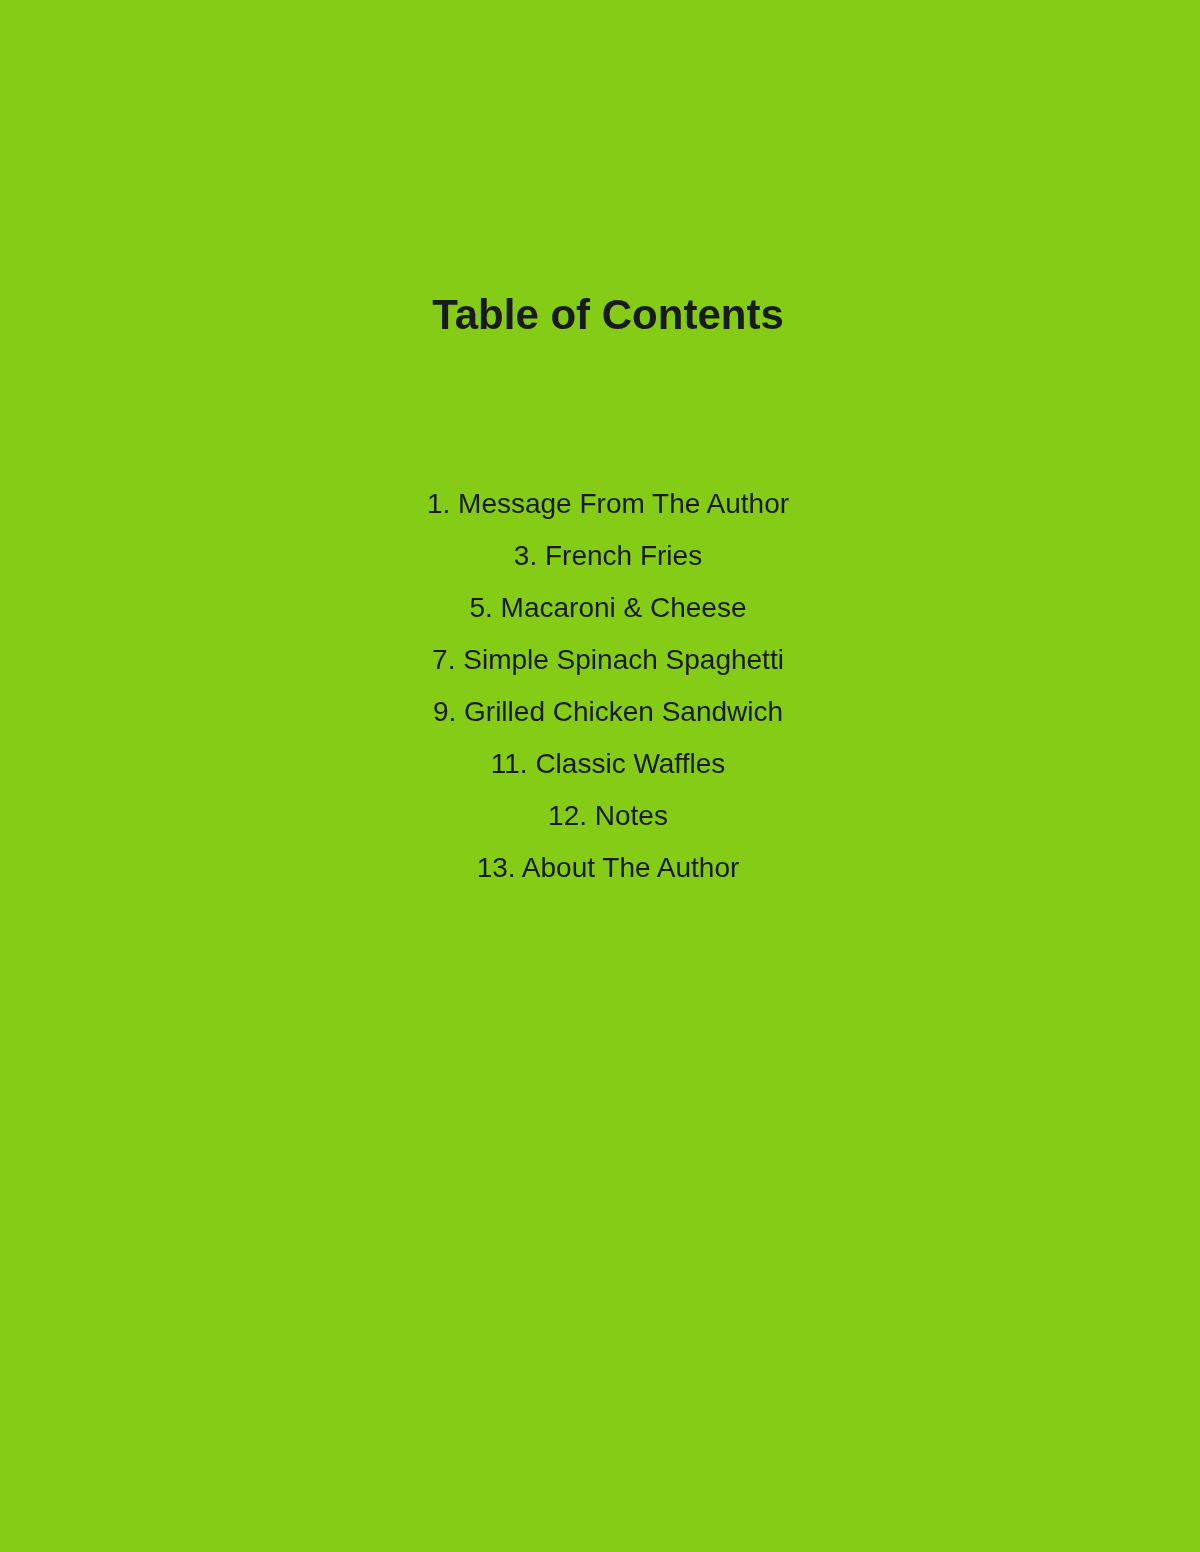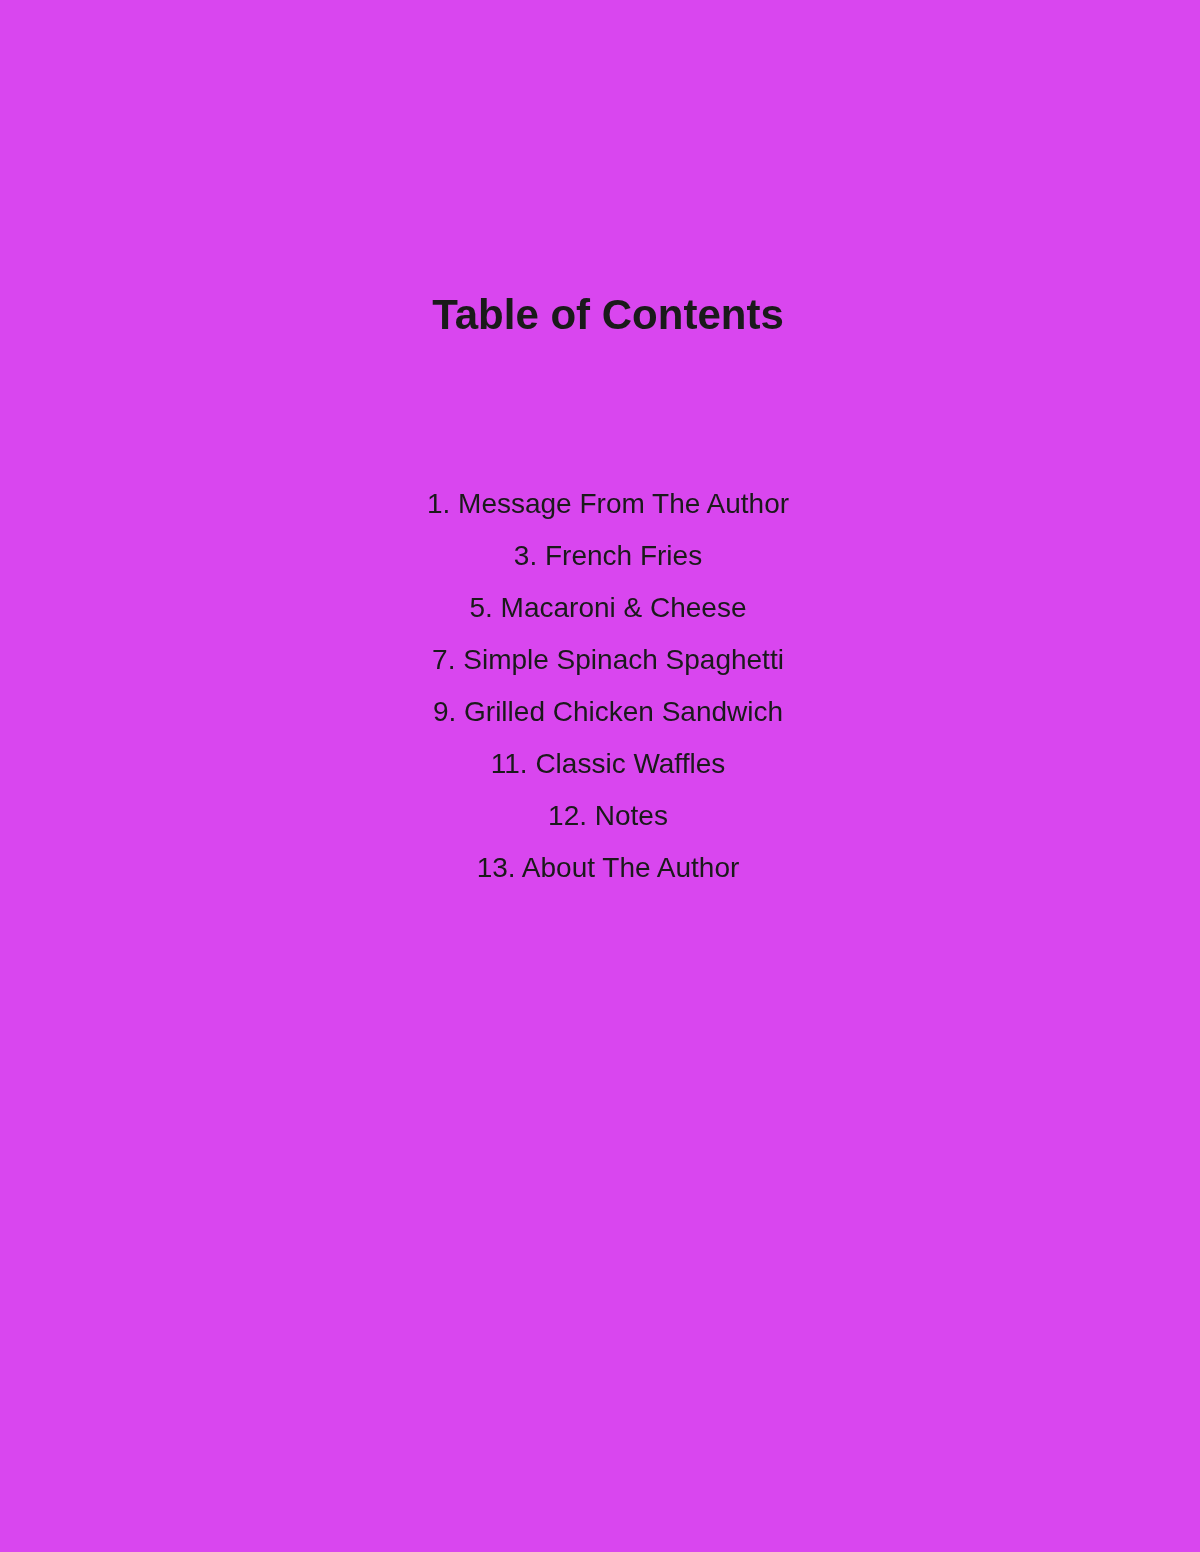--- a/index.html
+++ b/index.html
@@ -7,21 +7,21 @@
     padding: 0;
     background: #ffffff;
   }
   body {
     font-family: "Liberation Sans", "DejaVu Sans", sans-serif;
   }
   .page {
     position: relative;
     width: 1200px;
     height: 1552px;
-    background: #d946ef;
+    background: #84cc16;
     overflow: hidden;
   }
   .content {
     position: relative;
     left: 8px; 
   }
   .toc-title {
     margin: 0;
     padding-top: 292px;
     text-align: center;

